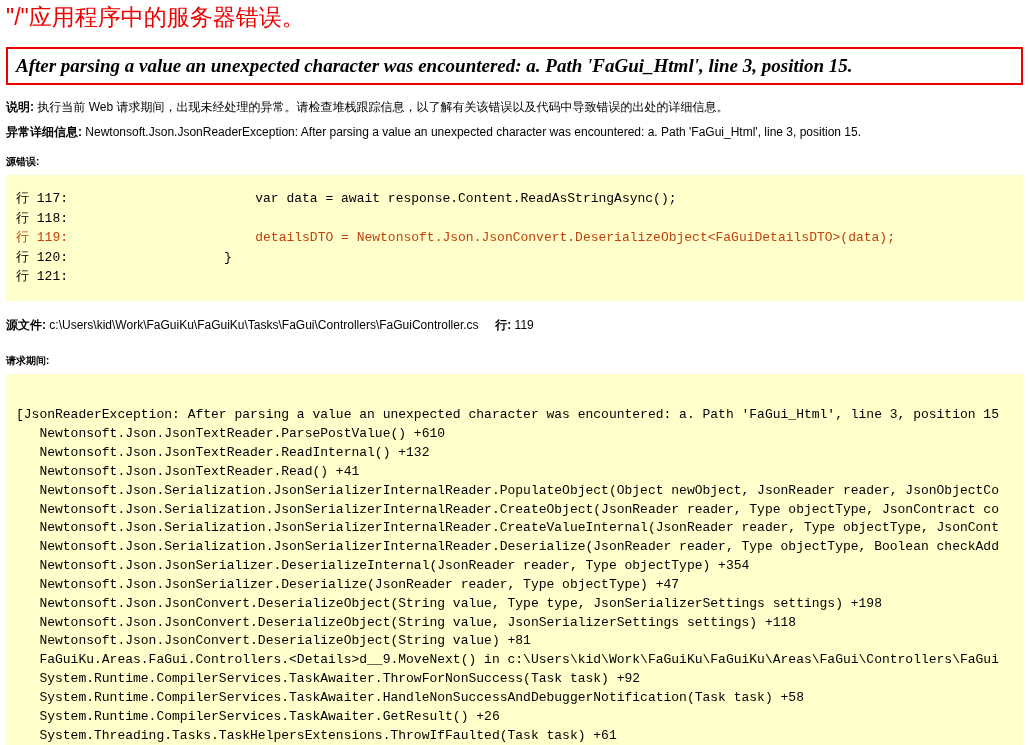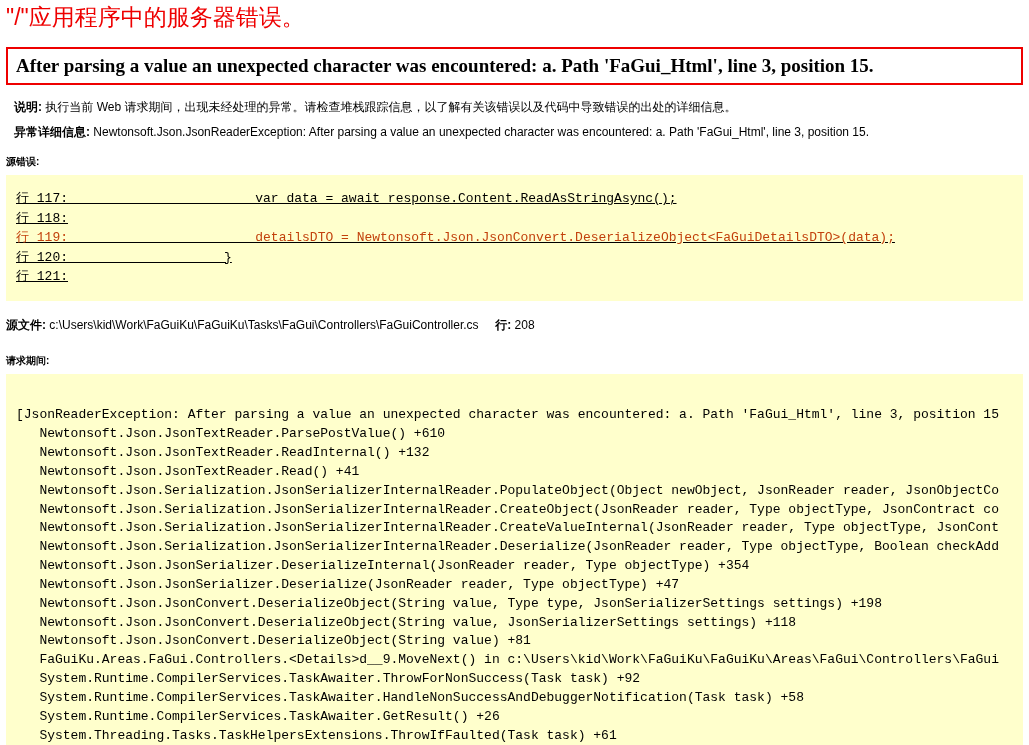--- a/index.html
+++ b/index.html
@@ -17,27 +17,27 @@
       font-weight: normal;
       padding: 2px 6px 8px 6px;
     }
     .exception-box {
       border: 2px solid #ee0000;
       margin: 6px 6px 10px 6px;
       padding: 6px 8px;
     }
     .exception-msg {
       font-family: "Times New Roman", serif;
+      font-style: italic;
       font-size: 19px;
       color: #000000;
     }
     .info-line {
       padding: 4px 6px;
       font-size: 12px;
-      margin-left: 8px;
     }
     .label {
       font-weight: bold;
       color: #000000;
     }
     .value {
       color: #000000;
       font-size: 12px;
     }
     .section-label {
@@ -48,21 +48,20 @@
     .code-block {
       background: #ffffcc;
       margin: 0 6px 10px 6px;
       padding: 14px 10px;
       font-family: Consolas, "Courier New", monospace;
       font-size: 13px;
       line-height: 1.5;
       white-space: pre;
       overflow-x: hidden;
       color: #000000;
-      text-decoration: underline;
     }
     .code-line { white-space: pre; }
     .highlight-line { color: #c2410c; }
     .source-file-line {
       padding: 6px 6px 10px 6px;
       font-size: 12px;
     }
     .stack-block {
       background: #ffffcc;
       margin: 0 6px 0 6px;
@@ -96,21 +95,21 @@
 
 <div class="section-label">源错误:</div>
 
 <div class="code-block" id="source-code"><div class="code-line">行 117:                        var data = await response.Content.ReadAsStringAsync();</div><div class="code-line">行 118:</div><div class="code-line highlight-line">行 119:                        detailsDTO = Newtonsoft.Json.JsonConvert.DeserializeObject&lt;FaGuiDetailsDTO&gt;(data);</div><div class="code-line">行 120:                    }</div><div class="code-line">行 121:</div></div>
 
 <div class="source-file-line">
   <span class="label">源文件:</span>
   <span class="value">c:\Users\kid\Work\FaGuiKu\FaGuiKu\Tasks\FaGui\Controllers\FaGuiController.cs</span>
   &nbsp;&nbsp;&nbsp;
   <span class="label">行:</span>
-  <span class="value">208</span>
+  <span class="value">119</span>
 </div>
 
 <div class="section-label">请求期间:</div>
 
 <div class="stack-block" id="stack-trace">
 [JsonReaderException: After parsing a value an unexpected character was encountered: a. Path 'FaGui_Html', line 3, position 15
    Newtonsoft.Json.JsonTextReader.ParsePostValue() +610
    Newtonsoft.Json.JsonTextReader.ReadInternal() +132
    Newtonsoft.Json.JsonTextReader.Read() +41
    Newtonsoft.Json.Serialization.JsonSerializerInternalReader.PopulateObject(Object newObject, JsonReader reader, JsonObjectCo

